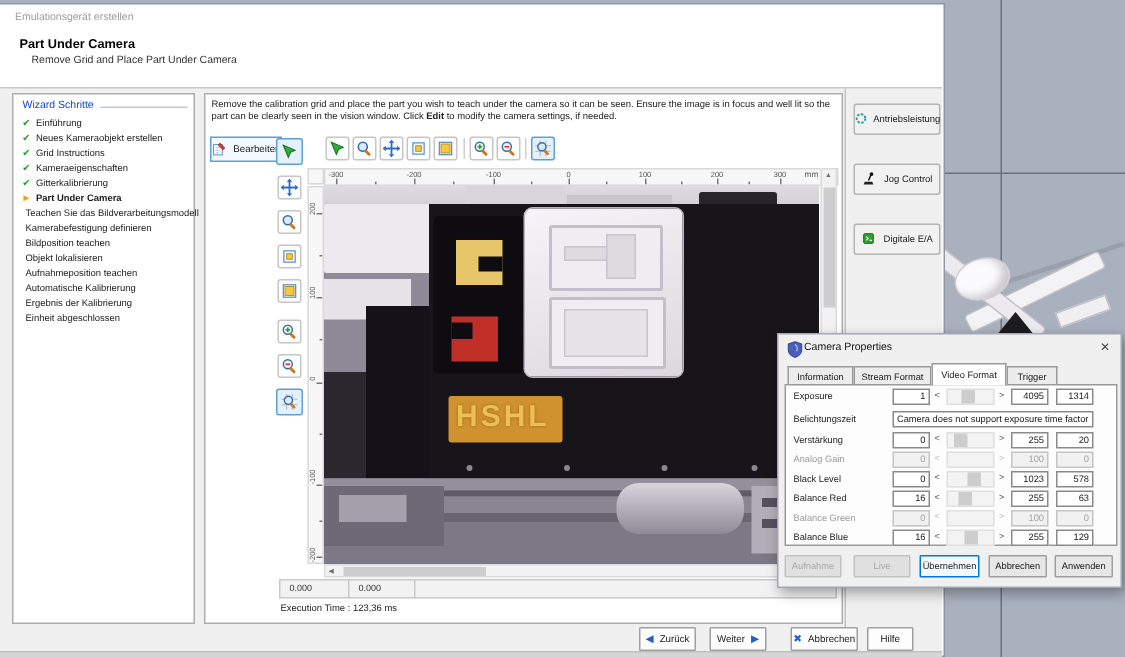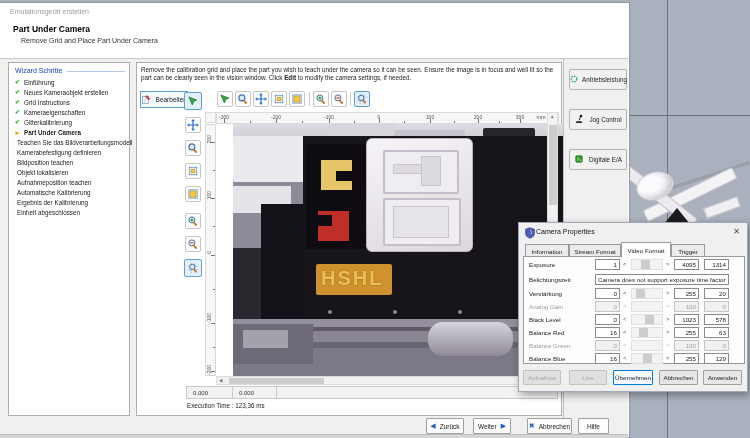--- a/index.html
+++ b/index.html
@@ -331,21 +331,21 @@
           <i class="vtick" style="top:73px;"></i>
           <i class="vtick" style="top:130px;"></i>
           <i class="vtick" style="top:198px;"></i>
           <i class="vtick" style="top:246px;"></i>
         <i class="vtick" style="top:45px;width:2px;"></i>
           <i class="vtick" style="top:101px;width:2px;"></i>
           <i class="vtick" style="top:164px;width:2px;"></i>
           <i class="vtick" style="top:222px;width:2px;"></i>
       </div>
 
-      <div class="abs vp" style="left:79px;top:61px;width:330px;height:252px;margin-left:17px;">
+      <div class="abs vp" style="left:79px;top:61px;width:330px;height:252px;">
 
         <div class="abs" style="left:0;top:0;width:330px;height:60px;background:linear-gradient(180deg,#dedbe2,#aaa5b1);"></div>
         <div class="abs" style="left:0;top:12px;width:76px;height:46px;background:#eceaef;border-radius:2px;"></div>
         <div class="abs" style="left:95px;top:0;width:66px;height:24px;background:#d8d5dc;"></div>
         <div class="abs" style="left:162px;top:6px;width:70px;height:14px;background:#c9c5cf;"></div>
         <div class="abs" style="left:250px;top:4px;width:52px;height:66px;background:#27242b;border-radius:2px;"></div>
         <div class="abs" style="left:300px;top:18px;width:20px;height:28px;background:#3a3640;"></div>
 
         <div class="abs" style="left:0;top:58px;width:73px;height:66px;background:#8f8a97;"></div>
         <div class="abs" style="left:0;top:62px;width:58px;height:27px;background:#e5e2e8;"></div>

